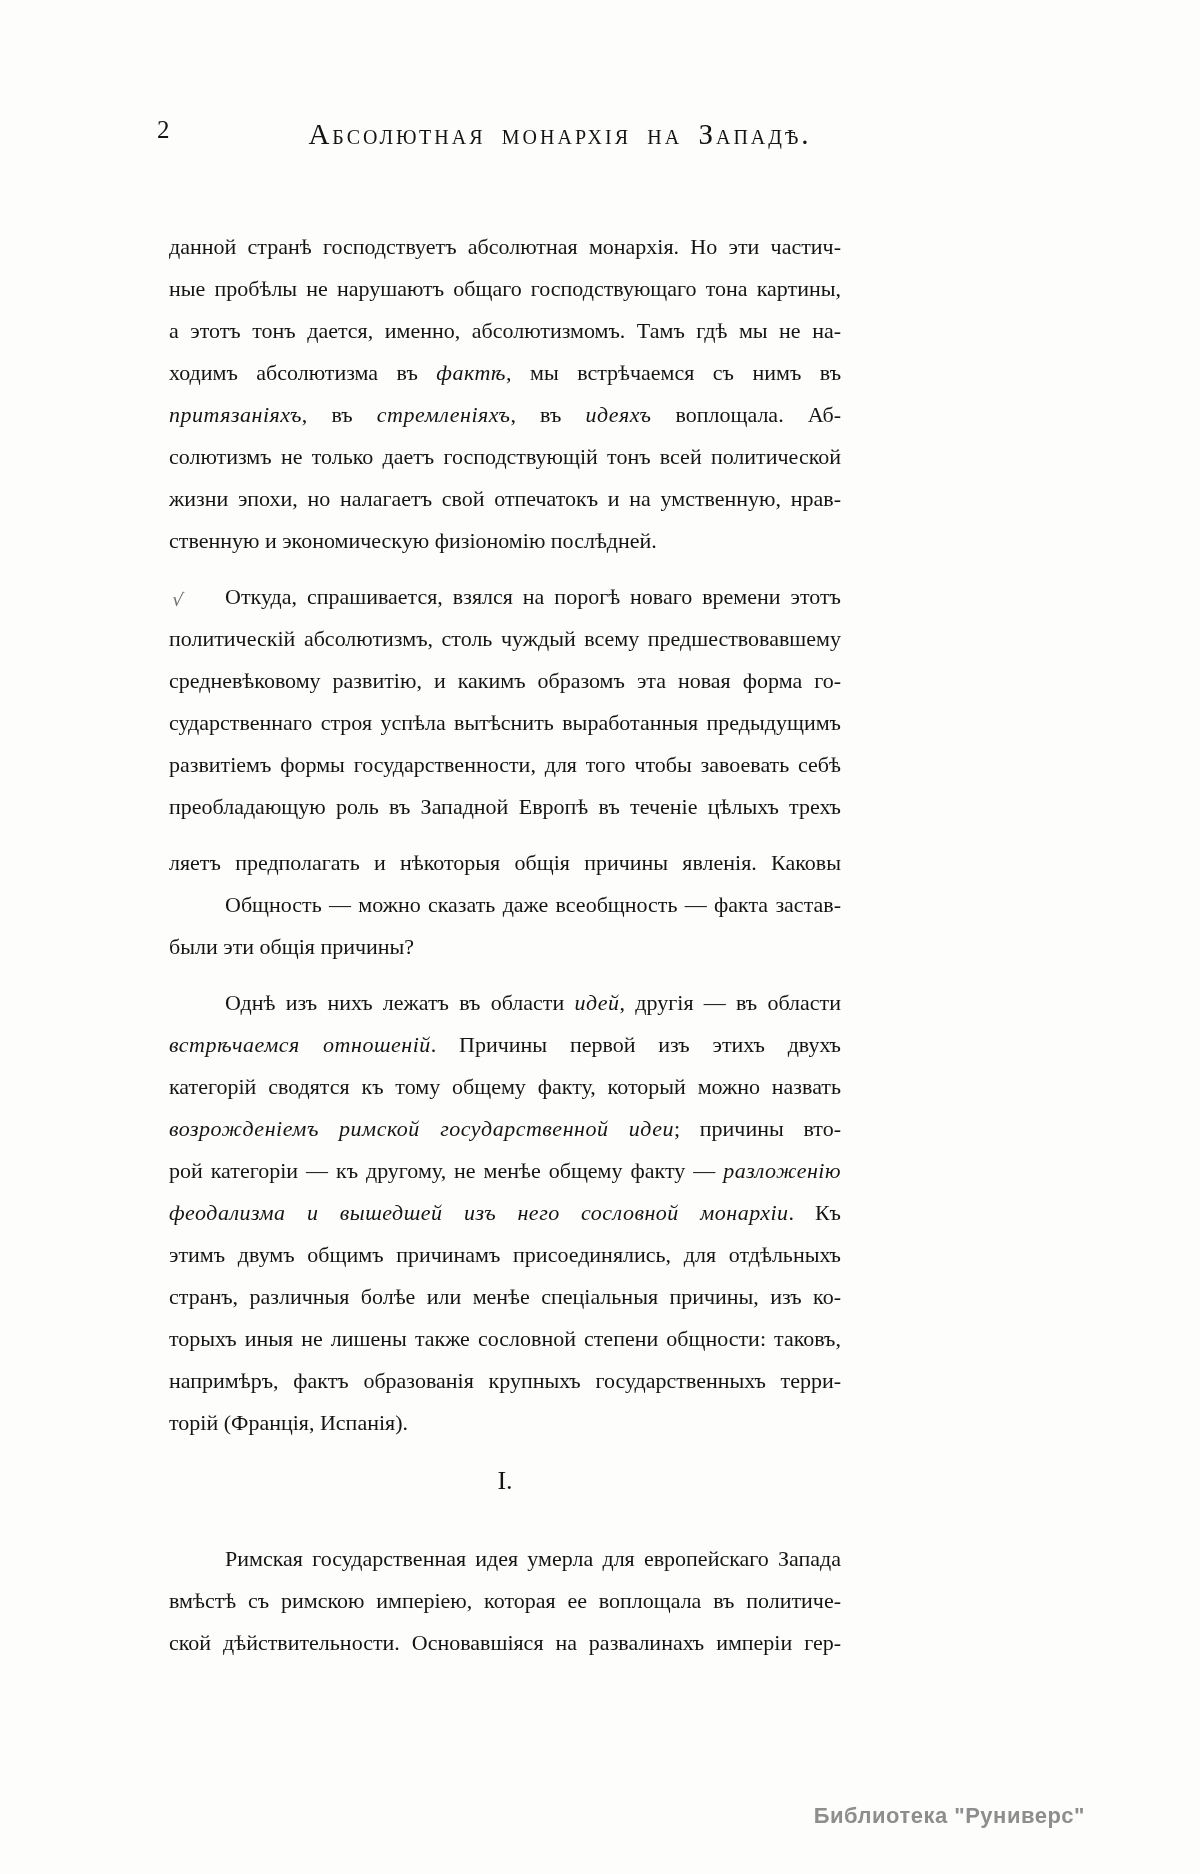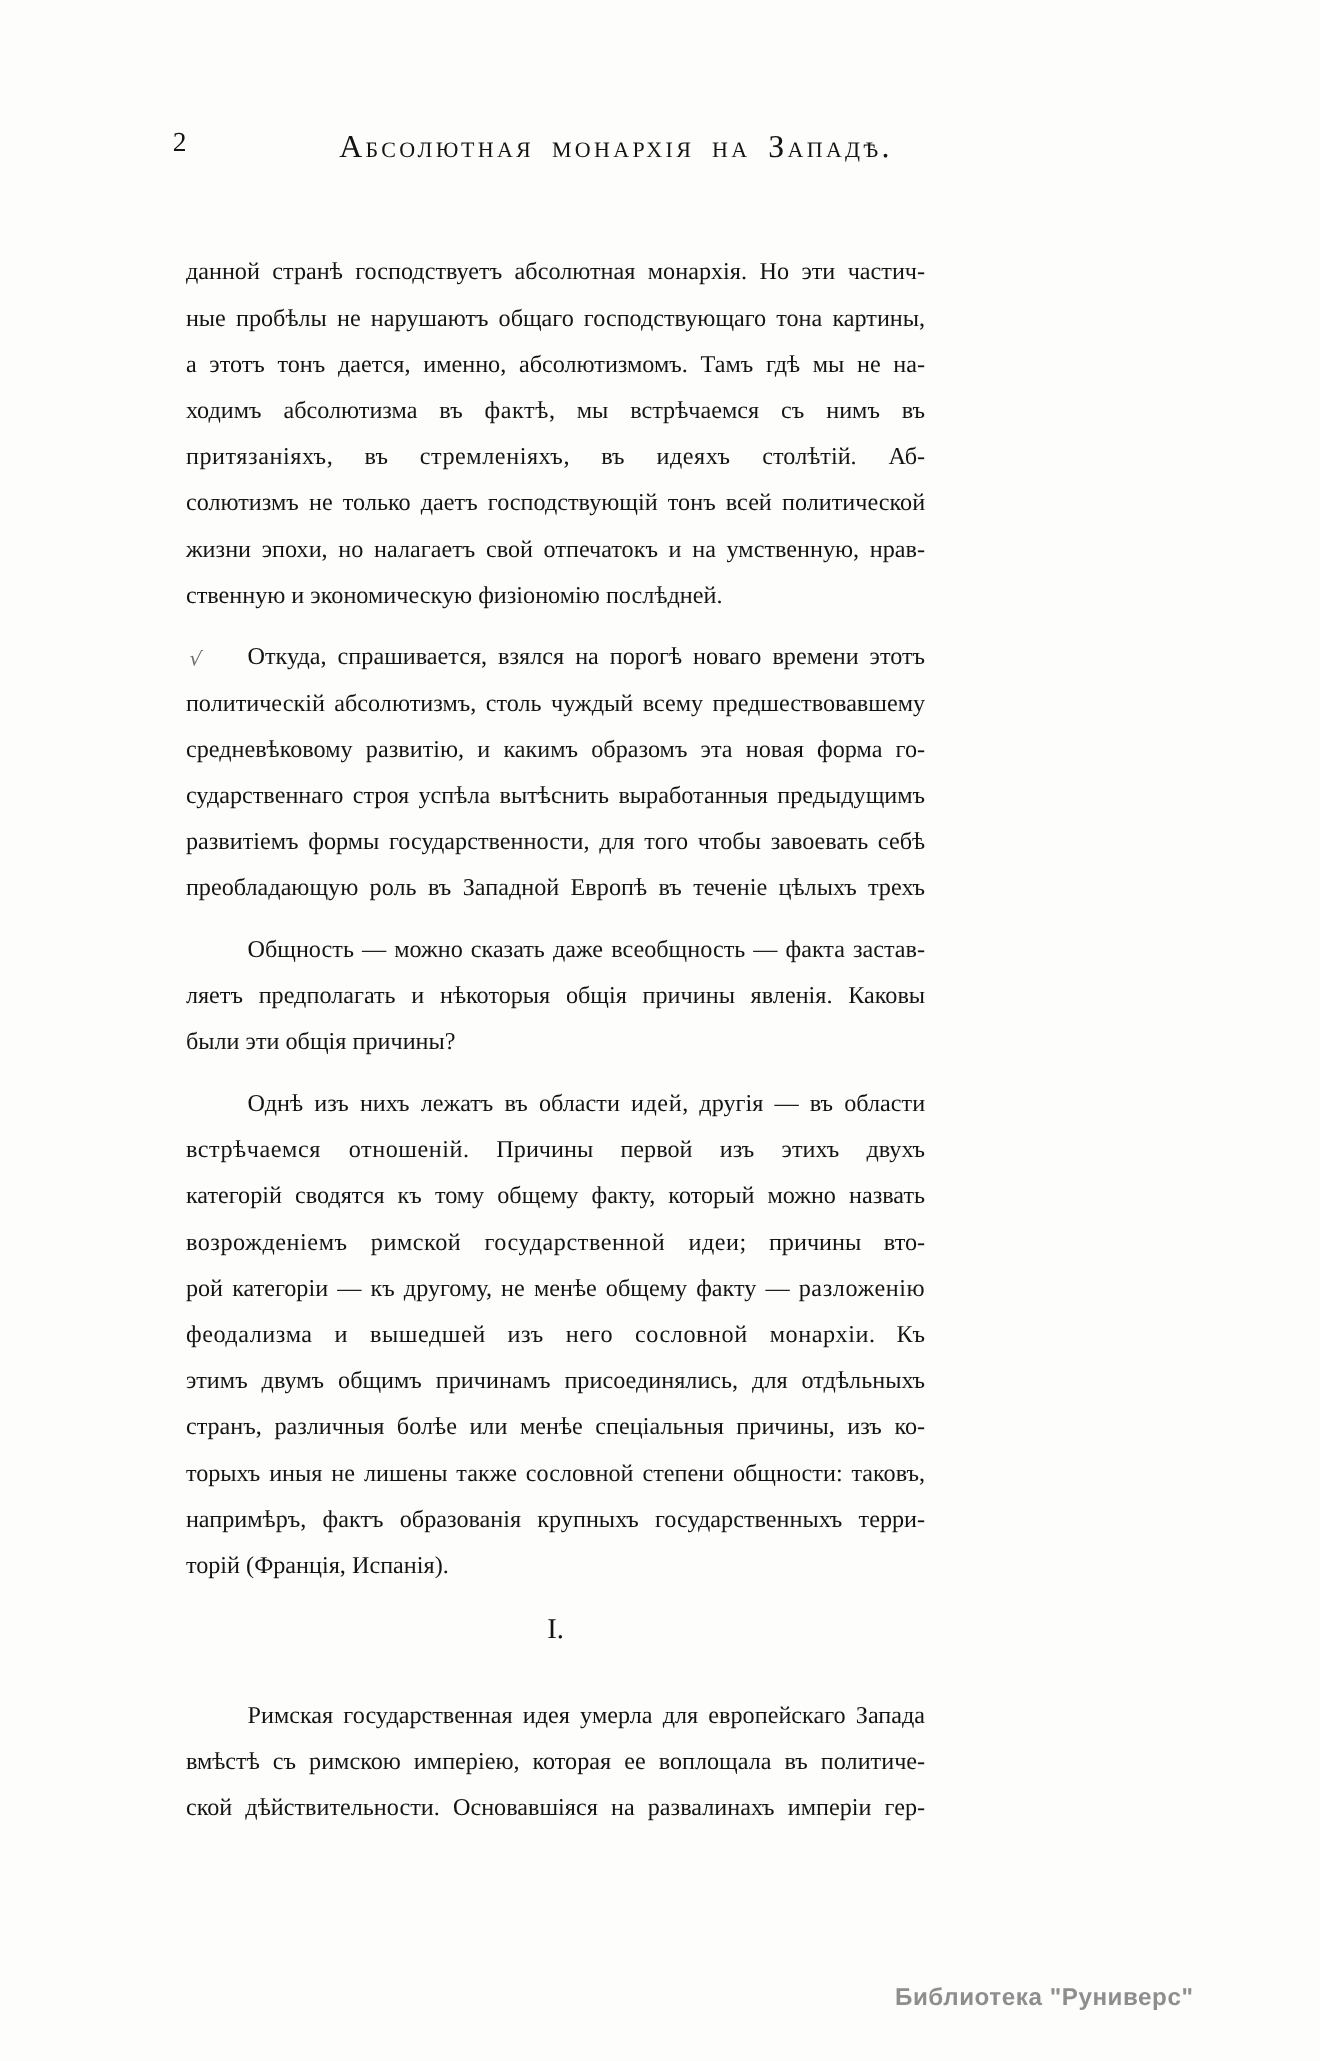--- a/index.html
+++ b/index.html
@@ -30,21 +30,21 @@
   .paragraph { margin: 14px; }
   .line {
     position: relative;
     line-height: 42px;
     font-size: 22px;
     text-align: justify;
     text-align-last: justify;
   }
   .line.indent { padding-left: 56px; }
   .line.lastline { text-align-last: left; }
-  .seg.it { letter-spacing: 0.5px; }
+  .seg.it { font-style: italic; letter-spacing: 0.5px; }
   .margin-mark {
     position: absolute; left: 3px; top: 3px;
     color: #6f6f6f;
     font-size: 18px;
     font-family: "DejaVu Sans", sans-serif;
     transform: rotate(6deg);
   }
   .section-heading {
     text-align: center;
     font-size: 26px;
@@ -67,36 +67,36 @@
 
 <div class="page-number">2</div>
 <div class="running-title">Абсолютная монархія на Западѣ.</div>
 
 <div class="text-column">
     <div class="paragraph">
       <div class="line"><span class="seg">данной странѣ господствуетъ абсолютная монархія. Но эти частич-</span></div>
       <div class="line"><span class="seg">ные пробѣлы не нарушаютъ общаго господствующаго тона картины,</span></div>
       <div class="line"><span class="seg">а этотъ тонъ дается, именно, абсолютизмомъ. Тамъ гдѣ мы не на-</span></div>
       <div class="line"><span class="seg">ходимъ абсолютизма въ </span><span class="seg it">фактѣ</span><span class="seg">, мы встрѣчаемся съ нимъ въ</span></div>
-      <div class="line"><span class="seg it">притязаніяхъ</span><span class="seg">, въ </span><span class="seg it">стремленіяхъ</span><span class="seg">, въ </span><span class="seg it">идеяхъ</span><span class="seg"> столѣтій. Аб-</span></div>
+      <div class="line"><span class="seg it">притязаніяхъ</span><span class="seg">, въ </span><span class="seg it">стремленіяхъ</span><span class="seg">, въ </span><span class="seg it">идеяхъ</span><span class="seg"> воплощала. Аб-</span></div>
       <div class="line"><span class="seg">солютизмъ не только даетъ господствующій тонъ всей политической</span></div>
       <div class="line"><span class="seg">жизни эпохи, но налагаетъ свой отпечатокъ и на умственную, нрав-</span></div>
       <div class="line lastline"><span class="seg">ственную и экономическую физіономію послѣдней.</span></div>
     </div>
     <div class="paragraph">
       <div class="line indent"><span class="margin-mark">√</span><span class="seg">Откуда, спрашивается, взялся на порогѣ новаго времени этотъ</span></div>
       <div class="line"><span class="seg">политическій абсолютизмъ, столь чуждый всему предшествовавшему</span></div>
       <div class="line"><span class="seg">средневѣковому развитію, и какимъ образомъ эта новая форма го-</span></div>
       <div class="line"><span class="seg">сударственнаго строя успѣла вытѣснить выработанныя предыдущимъ</span></div>
       <div class="line"><span class="seg">развитіемъ формы государственности, для того чтобы завоевать себѣ</span></div>
       <div class="line"><span class="seg">преобладающую роль въ Западной Европѣ въ теченіе цѣлыхъ трехъ</span></div>
     </div>
     <div class="paragraph">
+      <div class="line"><span class="seg">ляетъ предполагать и нѣкоторыя общія причины явленія. Каковы</span></div>
       <div class="line indent"><span class="seg">Общность — можно сказать даже всеобщность — факта застав-</span></div>
-      <div class="line"><span class="seg">ляетъ предполагать и нѣкоторыя общія причины явленія. Каковы</span></div>
       <div class="line lastline"><span class="seg">были эти общія причины?</span></div>
     </div>
     <div class="paragraph">
       <div class="line indent"><span class="seg">Однѣ изъ нихъ лежатъ въ области </span><span class="seg it">идей</span><span class="seg">, другія — въ области</span></div>
       <div class="line"><span class="seg it">встрѣчаемся отношеній</span><span class="seg">. Причины первой изъ этихъ двухъ</span></div>
       <div class="line"><span class="seg">категорій сводятся къ тому общему факту, который можно назвать</span></div>
       <div class="line"><span class="seg it">возрожденіемъ римской государственной идеи</span><span class="seg">; причины вто-</span></div>
       <div class="line"><span class="seg">рой категоріи — къ другому, не менѣе общему факту — </span><span class="seg it">разложенію</span></div>
       <div class="line"><span class="seg it">феодализма и вышедшей изъ него сословной монархіи</span><span class="seg">. Къ</span></div>
       <div class="line"><span class="seg">этимъ двумъ общимъ причинамъ присоединялись, для отдѣльныхъ</span></div>

